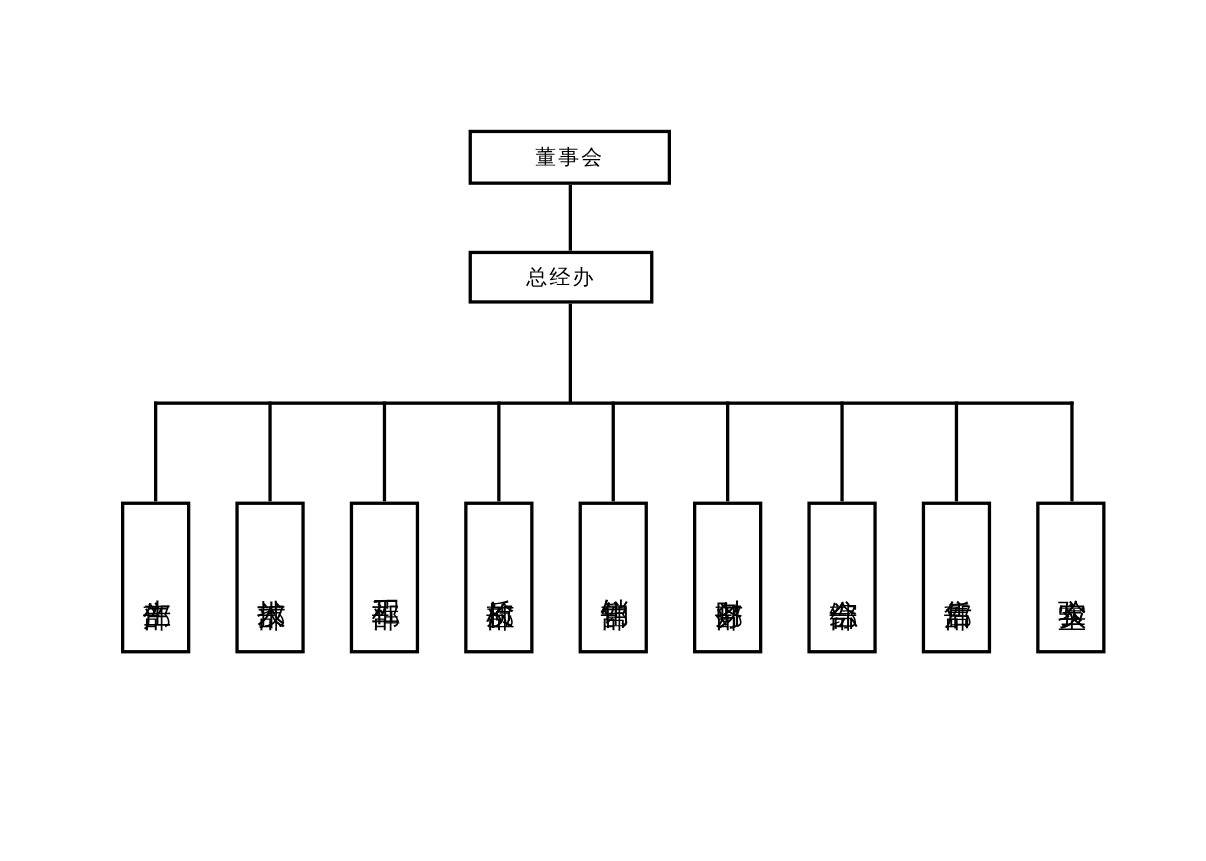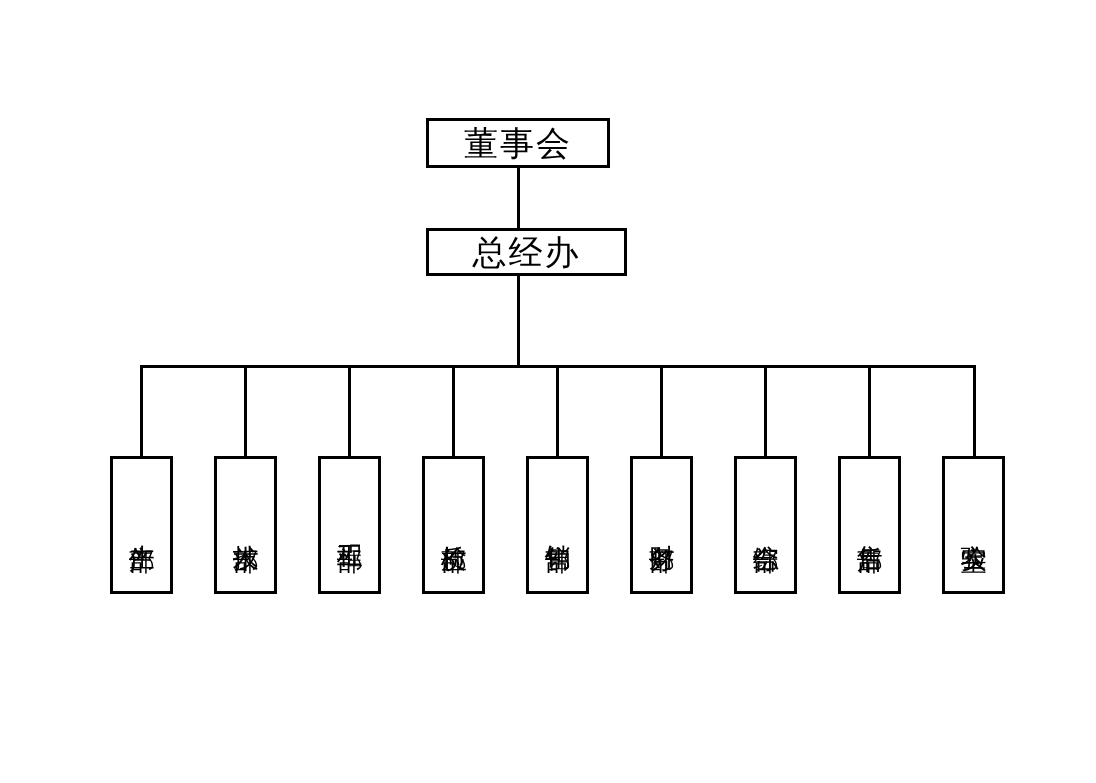--- a/index.html
+++ b/index.html
@@ -25,21 +25,21 @@
     position: absolute;
     box-sizing: border-box;
     border: 3px solid #000000;
     background: #ffffff;
     display: flex;
     align-items: center;
     justify-content: center;
   }
 
   .node-label-h {
-    font-size: 34px;
+    font-size: 19px;
     line-height: 1;
     color: #000000;
     letter-spacing: 2px;
     white-space: nowrap;
     font-weight: 400;
   }
 
   .node-label-v {
     font-size: 26px;
     line-height: 1.22;
@@ -67,21 +67,21 @@
 <body>
 
 <div id="chart-canvas">
 
   <div class="node-box" id="box-board" style="left:426px; top:118px; width:184px; height:50px;">
     <span class="node-label-h">董事会</span>
   </div>
 
   <div class="conn-v" style="left:517px; top:168px; height:60px;"></div>
 
-  <div class="node-box" id="box-gm" style="left:426px; top:228px; width:201px; height:48px;">
+  <div class="node-box" id="box-gm" style="left:426px; top:228px; width:168px; height:48px;">
     <span class="node-label-h">总经办</span>
   </div>
 
   <div class="conn-v" style="left:517px; top:276px; height:91px;"></div>
 
   <div class="conn-h" style="left:140px; top:365px; width:836px;"></div>
 
   <div class="conn-v" style="left:140px; top:365px; height:91px;"></div>
   <div class="conn-v" style="left:244px; top:365px; height:91px;"></div>
   <div class="conn-v" style="left:348px; top:365px; height:91px;"></div>

